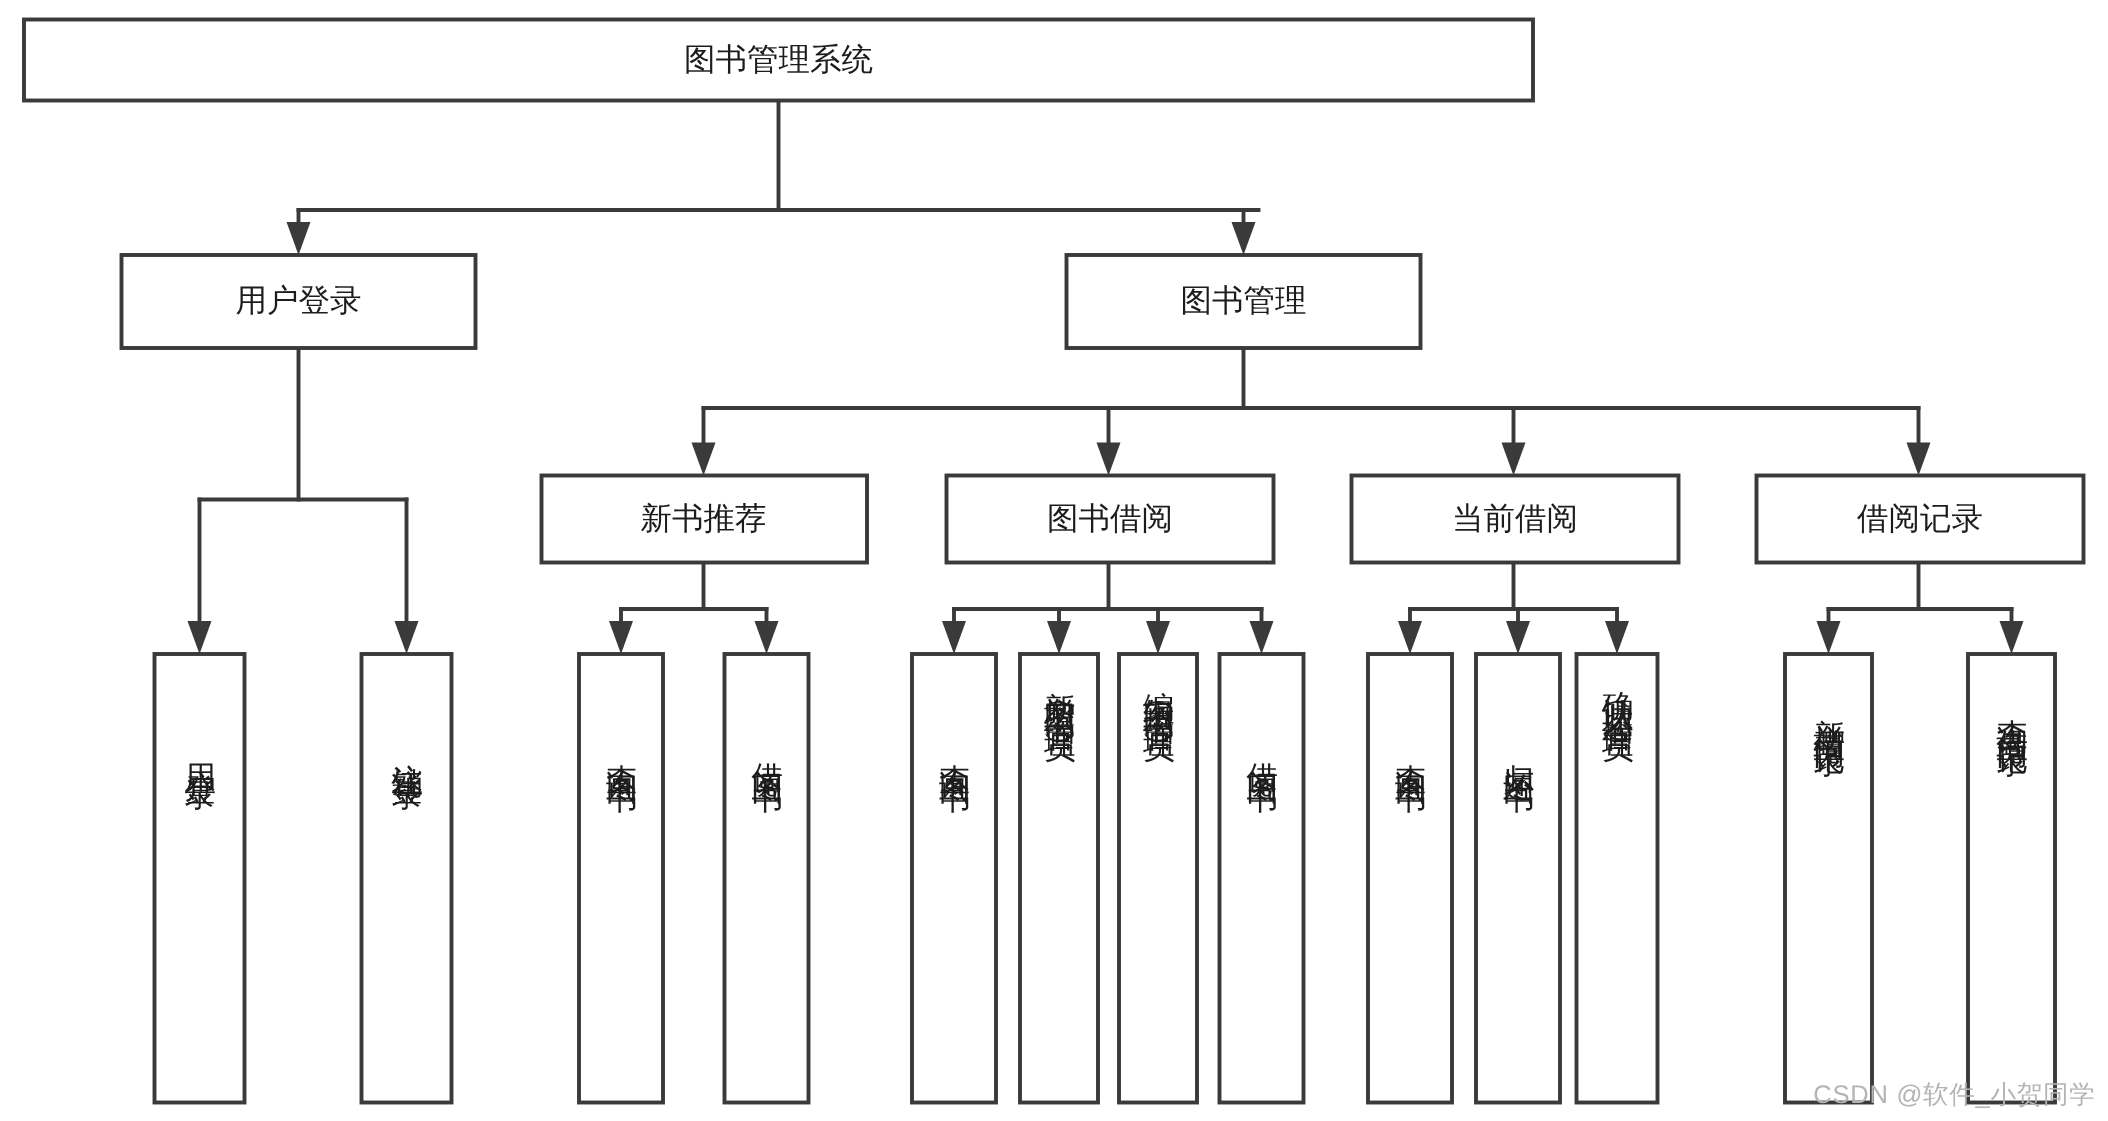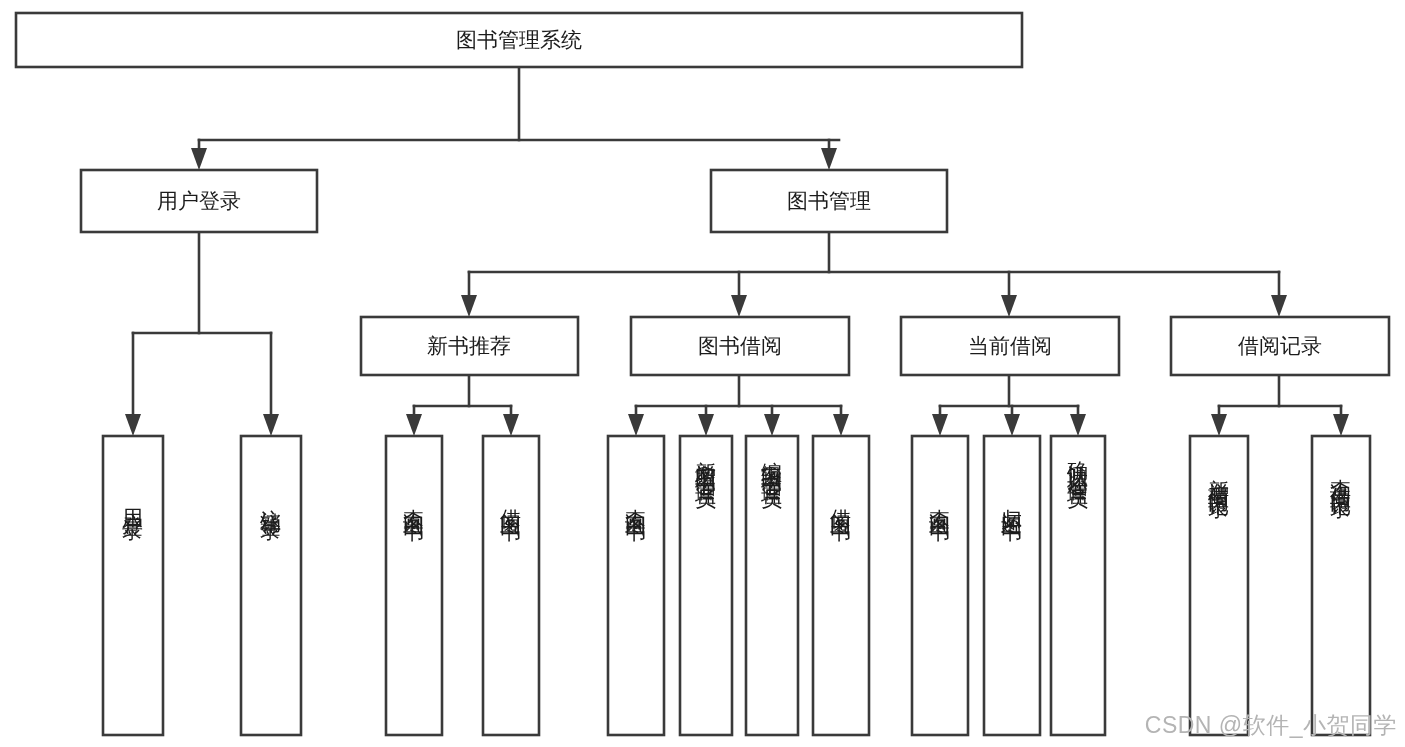--- a/index.html
+++ b/index.html
@@ -59,21 +59,21 @@
     line-height: 1;
     letter-spacing: 4px;
     color: #1c1c1c;
     white-space: nowrap;
   }
   .watermark {
     position: absolute;
     right: 8px;
     bottom: 6px;
     font-family: "Liberation Sans", "DejaVu Sans", sans-serif;
-    font-size: 23px;
+    font-size: 17px;
     color: #b4b4b4;
     letter-spacing: 0.5px;
     white-space: nowrap;
   }
 </style>
 </head>
 <body>
 
 <div id="diagram-root">
 

